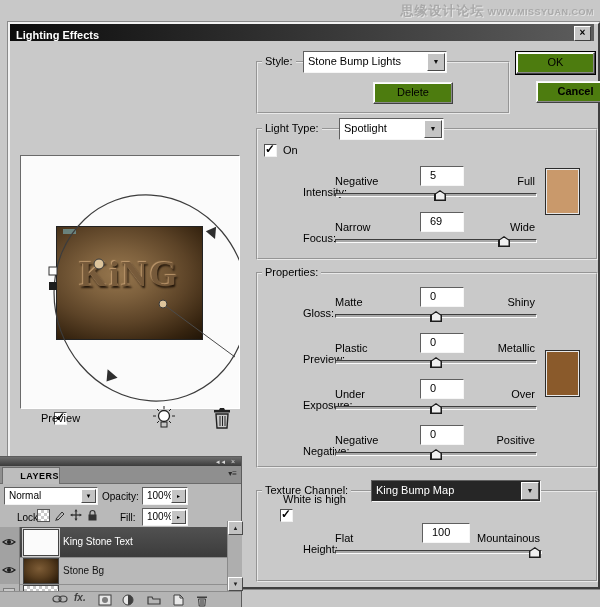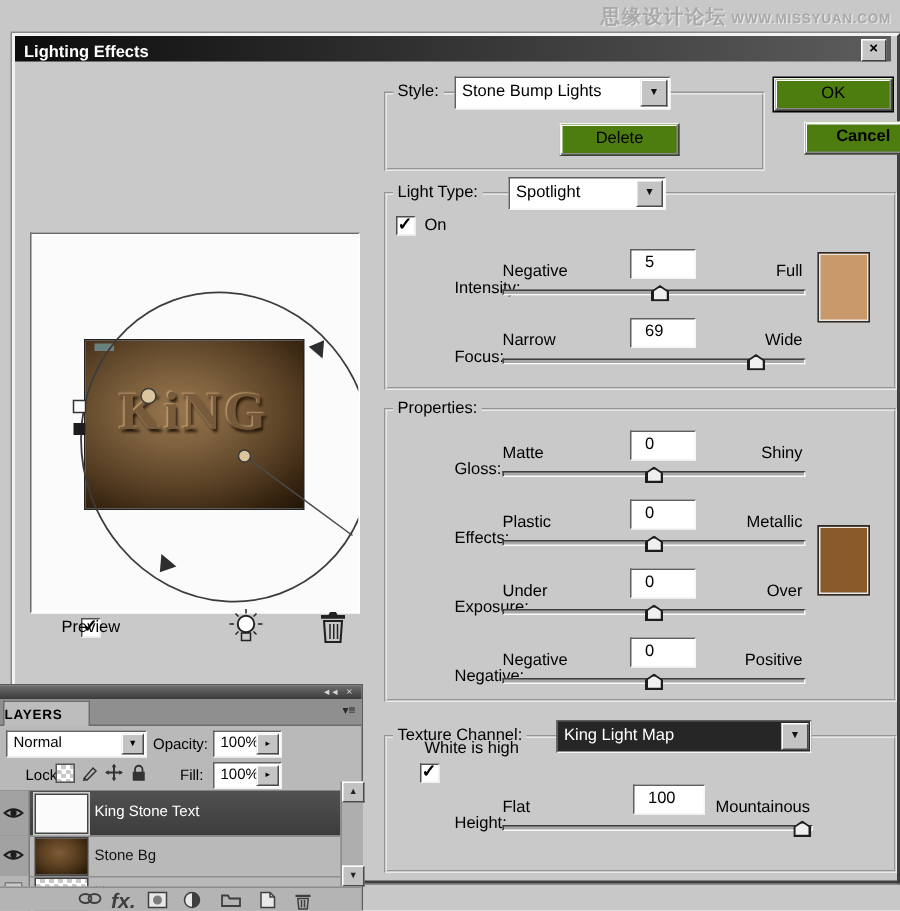--- a/index.html
+++ b/index.html
@@ -79,21 +79,21 @@
   .teal{position:absolute;left:6px;top:2px;width:13px;height:5px;background:#6f9494;opacity:.8;}
   
   .panel{left:0;top:457px;width:241px;height:150px;background:#b9b9b9;
          box-shadow:0 0 0 1px #5c5c5c;font-size:10px;}
   .grip{position:absolute;left:0;top:0;width:241px;height:9px;
         background:linear-gradient(#6e6e6e,#3b3b3b);color:#d8d8d8;}
   .gripicons{position:absolute;right:4px;top:0px;font-size:7px;line-height:9px;letter-spacing:2px;}
   .tabrow{position:absolute;left:0;top:9px;width:241px;height:17px;background:#8f8f8f;
           border-bottom:1px solid #6b6b6b;}
   .tab{position:absolute;left:2px;top:1px;width:56px;height:16px;background:#bdbdbd;
-       border:1px solid #6e6e6e;border-bottom:none;text-align:left;line-height:16px;
+       border:1px solid #6e6e6e;border-bottom:none;text-align:right;line-height:16px;
        font-size:9px;font-weight:bold;letter-spacing:.5px;}
   .panelmenu{position:absolute;right:4px;top:3px;font-size:8px;color:#2a2a2a;}
   .minicombo{position:absolute;background:#fff;border-top:1px solid #606060;border-left:1px solid #606060;
              border-bottom:1px solid #f2f2f2;border-right:1px solid #f2f2f2;}
   .minicombo .ctext{position:absolute;left:4px;top:2px;}
   .minicombo .cbtn{position:absolute;right:1px;top:1px;bottom:1px;width:13px;background:#c4c4c4;
              border-top:1px solid #fff;border-left:1px solid #fff;
              border-right:1px solid #4a4a4a;border-bottom:1px solid #4a4a4a;
              font-size:6px;text-align:center;line-height:13px;}
   .lrow{position:absolute;left:0;width:227px;border-bottom:1px solid #8f8f8f;}
@@ -188,21 +188,21 @@
     <span class="sname">Gloss:</span>
     <span class="sleft">Matte</span>
     <div class="vbox abs" style="left:158px;top:-27px;width:33px;height:16px;">0</div>
     <span class="sright" style="right:5px;">Shiny</span>
     <div class="track" style="width:200px;">
       <div class="thumb" style="left: 50%;"></div>
     </div>
   </div>
 
   <div class="srow" style="left:262px;top:360px;width:278px;">
-    <span class="sname">Effects:</span>
+    <span class="sname">Preview:</span>
     <span class="sleft">Plastic</span>
     <div class="vbox abs" style="left:158px;top:-27px;width:33px;height:16px;">0</div>
     <span class="sright" style="right:5px;">Metallic</span>
     <div class="track" style="width:200px;">
       <div class="thumb" style="left: 50%;"></div>
     </div>
   </div>
   <div class="abs swatch" style="left: 545px; top: 350px; width: 33px; height: 45px; background-color: rgb(138, 90, 43);"></div>
 
   <div class="srow" style="left:262px;top:406px;width:278px;">
@@ -222,21 +222,21 @@
     <span class="sright" style="right:5px;">Positive</span>
     <div class="track" style="width:200px;">
       <div class="thumb" style="left: 50%;"></div>
     </div>
   </div>
 
   
   <div class="abs fs" style="left:256px;top:490px;width:338px;height:88px;"></div>
   <span class="abs legend" style="left:262px;top:484px;">Texture Channel:</span>
   <div class="abs combo dark" style="left:371px;top:480px;width:168px;height:20px;">
-    <span class="ctext">King Light Map</span>
+    <span class="ctext">King Bump Map</span>
     <span class="cbtn">▼</span>
   </div>
   <span class="abs cb" style="left:264px;top:509px;"><span class="tick">✓</span></span>
   <span class="abs" style="left:283px;top:493px;">White is high</span>
 
   <div class="srow" style="left:262px;top:550px;width:278px;">
     <span class="sname">Height:</span>
     <span class="sleft">Flat</span>
     <div class="vbox abs" style="left:160px;top:-27px;width:37px;height:16px;">100</div>
     <span class="sright" style="right:0px;">Mountainous</span>
@@ -364,21 +364,21 @@
     <div class="scroll">
       <span class="scbtn" style="top:0;">▲</span>
       <span class="scbtn" style="top:56px;">▼</span>
     </div>
 
     <div class="strip">
       <svg class="stripicon" style="left:52px;" width="16" height="10">
         <ellipse cx="5" cy="5" rx="4" ry="3" fill="none" stroke="#3f3f3f" stroke-width="1.2"></ellipse>
         <ellipse cx="11" cy="5" rx="4" ry="3" fill="none" stroke="#3f3f3f" stroke-width="1.2"></ellipse>
       </svg>
-      <span class="stripicon" style="left:74px;top:0px;font-size:14px;font-style:italic;font-weight:bold;">fx.</span>
+      <span class="stripicon" style="left:74px;top:0px;font-size:10px;font-style:italic;font-weight:bold;">fx.</span>
       <svg class="stripicon" style="left:98px;" width="14" height="12">
         <rect x="1" y="1" width="12" height="10" fill="#e8e8e8" stroke="#3f3f3f"></rect>
           <circle cx="7" cy="6" r="3" fill="#7d7d7d"></circle>
       </svg>
       <svg class="stripicon" style="left:122px;" width="12" height="12">
         <circle cx="6" cy="6" r="5" fill="#e8e8e8" stroke="#3f3f3f"></circle>
           <path d="M6 1 A5 5 0 0 1 6 11 Z" fill="#3f3f3f"></path>
       </svg>
       <svg class="stripicon" style="left:147px;" width="14" height="11">
         <path d="M1 3 L5 3 L6 5 L13 5 L13 10 L1 10 Z" fill="none" stroke="#3f3f3f" stroke-width="1.2"></path>

